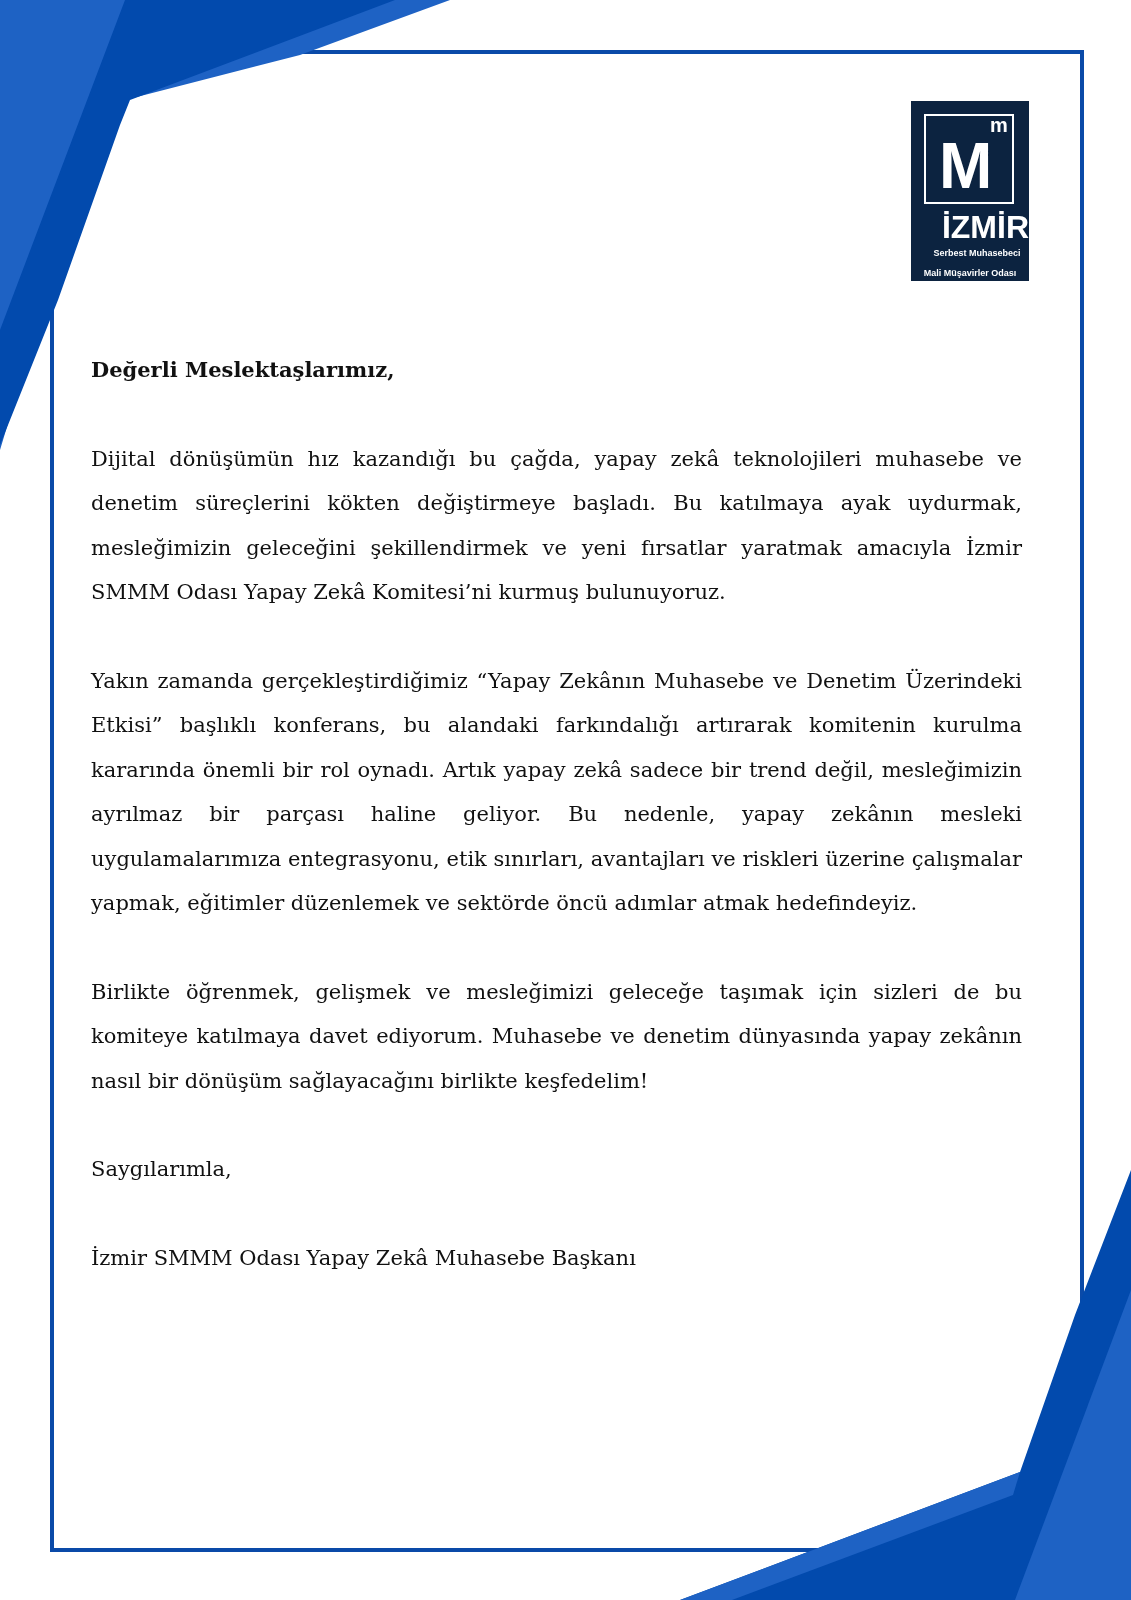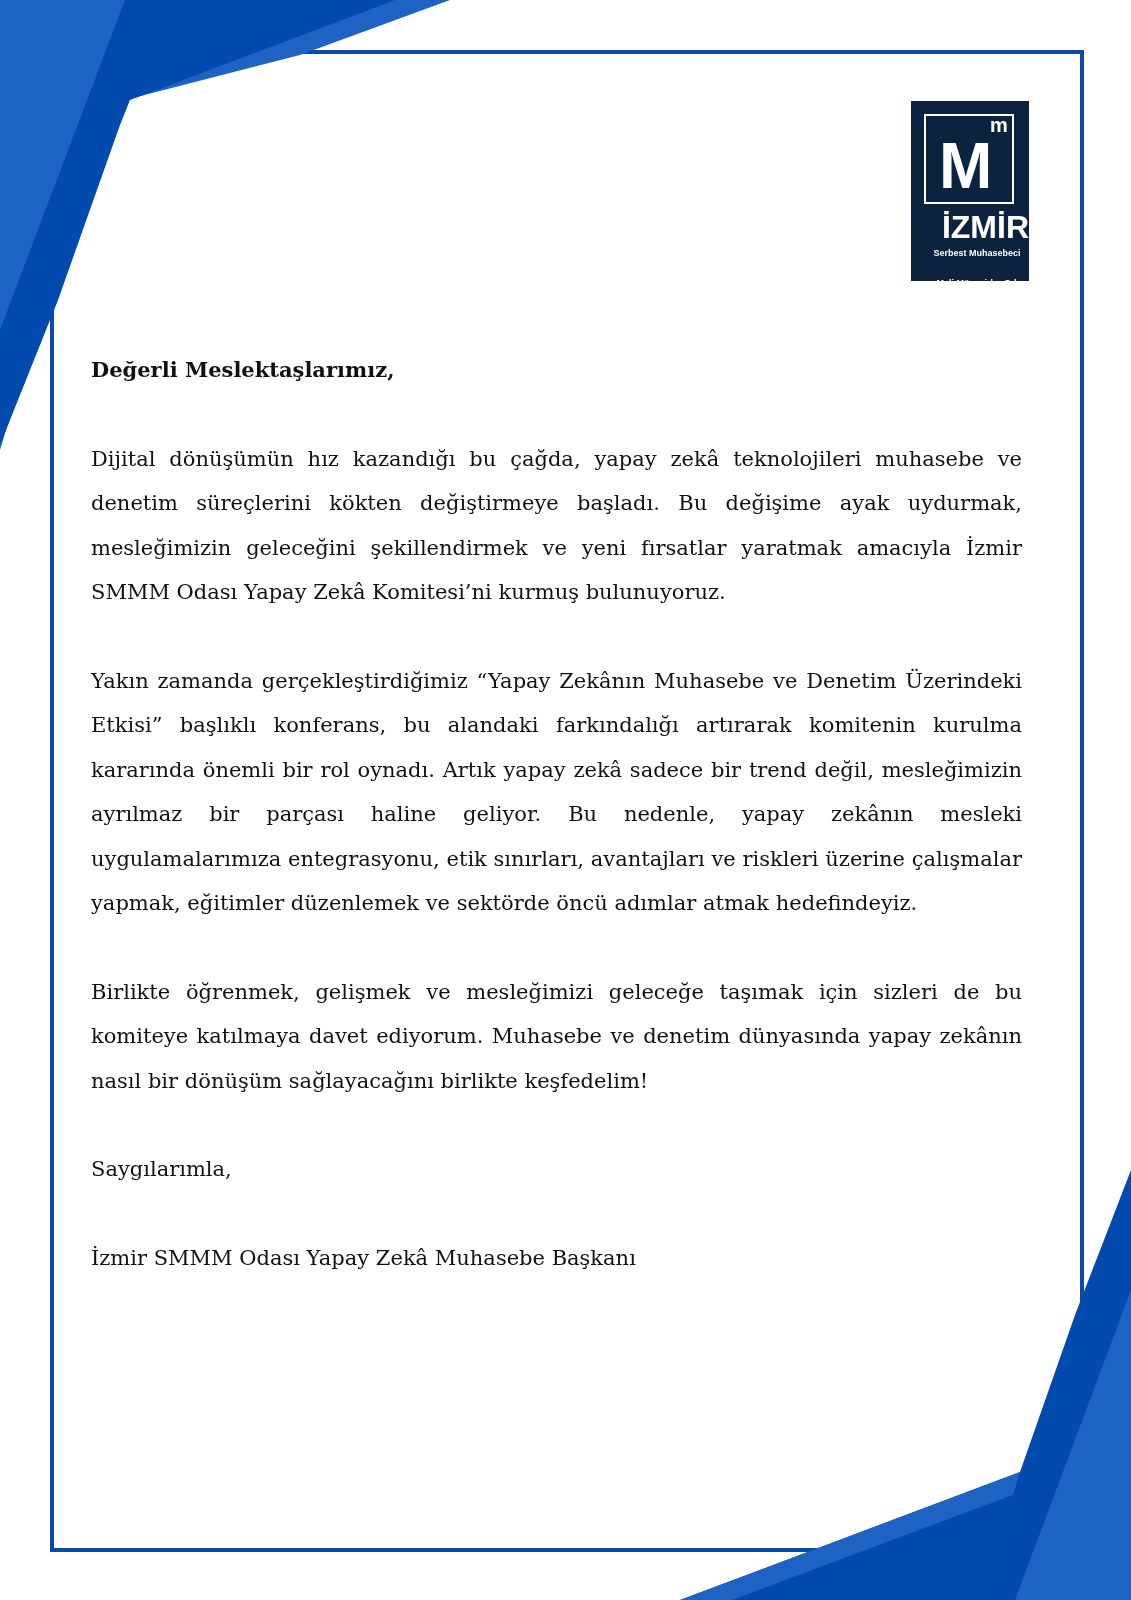--- a/index.html
+++ b/index.html
@@ -32,21 +32,21 @@
   }
   .logo .city {
     position: absolute; left: 0; right: 0; top: 108px;
     font-family: "Liberation Sans", sans-serif; font-weight: bold; font-size: 32px; letter-spacing: 0px; text-align: right;
   }
   .logo .sub1, .logo .sub2 {
     position: absolute; left: 0; right: 0;
     font-family: "Liberation Sans", sans-serif; font-weight: bold; font-size: 9px;
   }
   .logo .sub1 { top: 147px; padding-left: 14px; }
-  .logo .sub2 { top: 177px; text-align: right; }
+  .logo .sub2 { top: 167px; }
   .content {
     position: absolute; left: 91px; top: 348px; width: 931px;
     font-size: 21px; line-height: 44.5px;
   }
   .content p { margin: 0; text-align: justify; }
   .greeting { font-weight: bold; margin-bottom: 44px !important; }
   .para { margin-bottom: 44px !important; }
   .closing { margin-bottom: 44px !important; }
   .sig-name { font-weight: bold; }
 </style>
@@ -70,18 +70,18 @@
     <span class="mbig">M</span>
     <span class="msmall">m</span>
   </div>
   <div class="city">İZMİR</div>
   <div class="sub1">Serbest Muhasebeci</div>
   <div class="sub2">Mali Müşavirler Odası</div>
 </div>
 
 <div class="content">
   <p class="greeting">Değerli Meslektaşlarımız,</p>
-  <p class="para">Dijital dönüşümün hız kazandığı bu çağda, yapay zekâ teknolojileri muhasebe ve denetim süreçlerini kökten değiştirmeye başladı. Bu değişime ayak uydurmak, mesleğimizin geleceğini şekillendirmek ve yeni fırsatlar yaratmak amacıyla İzmir SMMM Odası Yapay Zekâ Komitesi’ni kurmuş bulunuyoruz.</p>
+  <p class="para">Dijital dönüşümün hız kazandığı bu çağda, yapay zekâ teknolojileri muhasebe ve denetim süreçlerini kökten değiştirmeye başladı. Bu katılmaya ayak uydurmak, mesleğimizin geleceğini şekillendirmek ve yeni fırsatlar yaratmak amacıyla İzmir SMMM Odası Yapay Zekâ Komitesi’ni kurmuş bulunuyoruz.</p>
   <p class="para">Yakın zamanda gerçekleştirdiğimiz “Yapay Zekânın Muhasebe ve Denetim Üzerindeki Etkisi” başlıklı konferans, bu alandaki farkındalığı artırarak komitenin kurulma kararında önemli bir rol oynadı. Artık yapay zekâ sadece bir trend değil, mesleğimizin ayrılmaz bir parçası haline geliyor. Bu nedenle, yapay zekânın mesleki uygulamalarımıza entegrasyonu, etik sınırları, avantajları ve riskleri üzerine çalışmalar yapmak, eğitimler düzenlemek ve sektörde öncü adımlar atmak hedefindeyiz.</p>
   <p class="para">Birlikte öğrenmek, gelişmek ve mesleğimizi geleceğe taşımak için sizleri de bu komiteye katılmaya davet ediyorum. Muhasebe ve denetim dünyasında yapay zekânın nasıl bir dönüşüm sağlayacağını birlikte keşfedelim!</p>
   <p class="closing">Saygılarımla,</p>
   <p class="sig-title">İzmir SMMM Odası Yapay Zekâ Muhasebe Başkanı</p>
 </div>
 
 </body></html>

